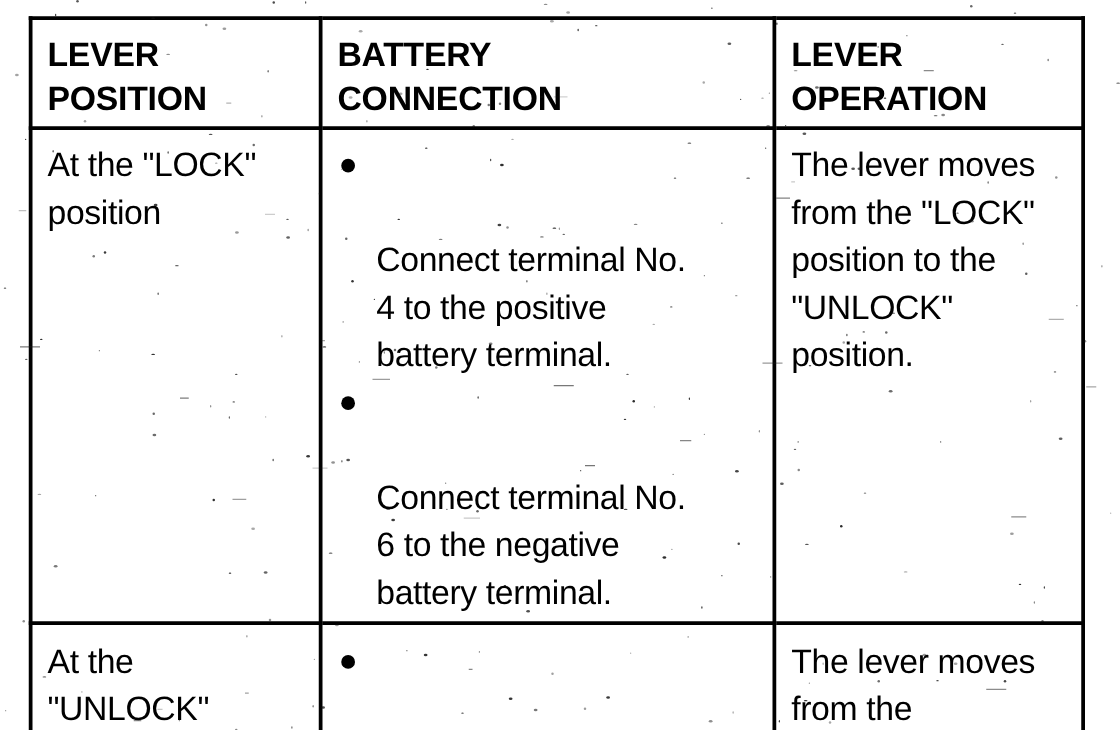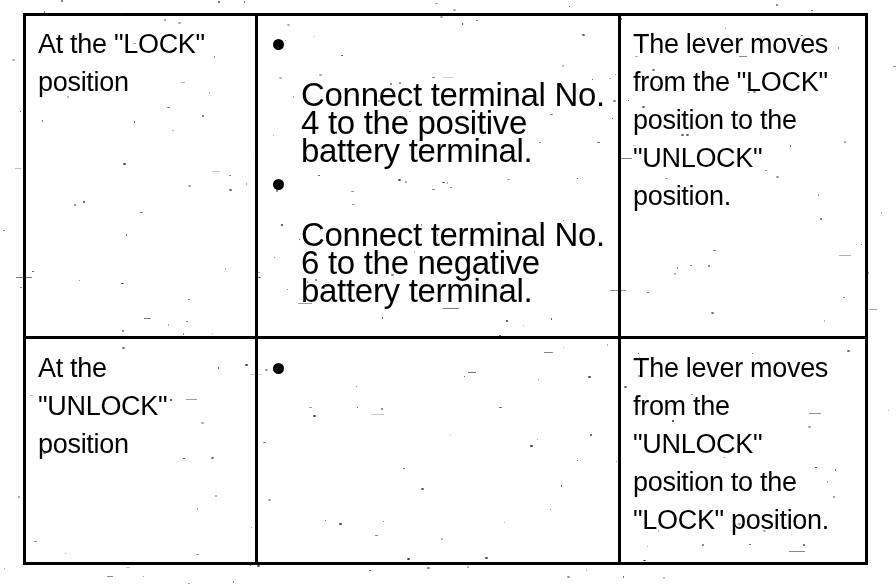--- a/index.html
+++ b/index.html
@@ -81,22 +81,22 @@
   }
 
   ul.bullets {
     margin: 0;
     padding: 0;
     list-style: none;
   }
   ul.bullets li {
     position: relative;
     padding-left: 37px;
-    font-size: 33px;
-    line-height: 28px;
+    font-size: 27px;
+    line-height: 38px;
     letter-spacing: -0.3px;
     white-space: pre-line;
     margin-bottom: 0;
   }
   ul.bullets li .dot {
     position: absolute;
     left: 9px;
     top: 14px;
     width: 11px;
     height: 11px;
@@ -113,20 +113,40 @@
 <div id="page">
 
   <div class="table-wrap">
     <table class="doc-table">
       <colgroup>
         <col class="col-1">
           <col class="col-2">
           <col class="col-3">
       </colgroup>
       <tbody>
+        <tr class="hdr">
+          <td>
+            <div class="cell-pad">
+              <div class="hdr-text">LEVER
+POSITION</div>
+            </div>
+          </td>
+          <td>
+            <div class="cell-pad">
+              <div class="hdr-text">BATTERY
+CONNECTION</div>
+            </div>
+          </td>
+          <td>
+            <div class="cell-pad">
+              <div class="hdr-text">LEVER
+OPERATION</div>
+            </div>
+          </td>
+        </tr>
 
         <tr class="row-1">
           <td>
             <div class="cell-pad">
               <div class="body-text">At the "LOCK"
 position</div>
             </div>
           </td>
           <td>
             <div class="cell-pad bl-pad">

